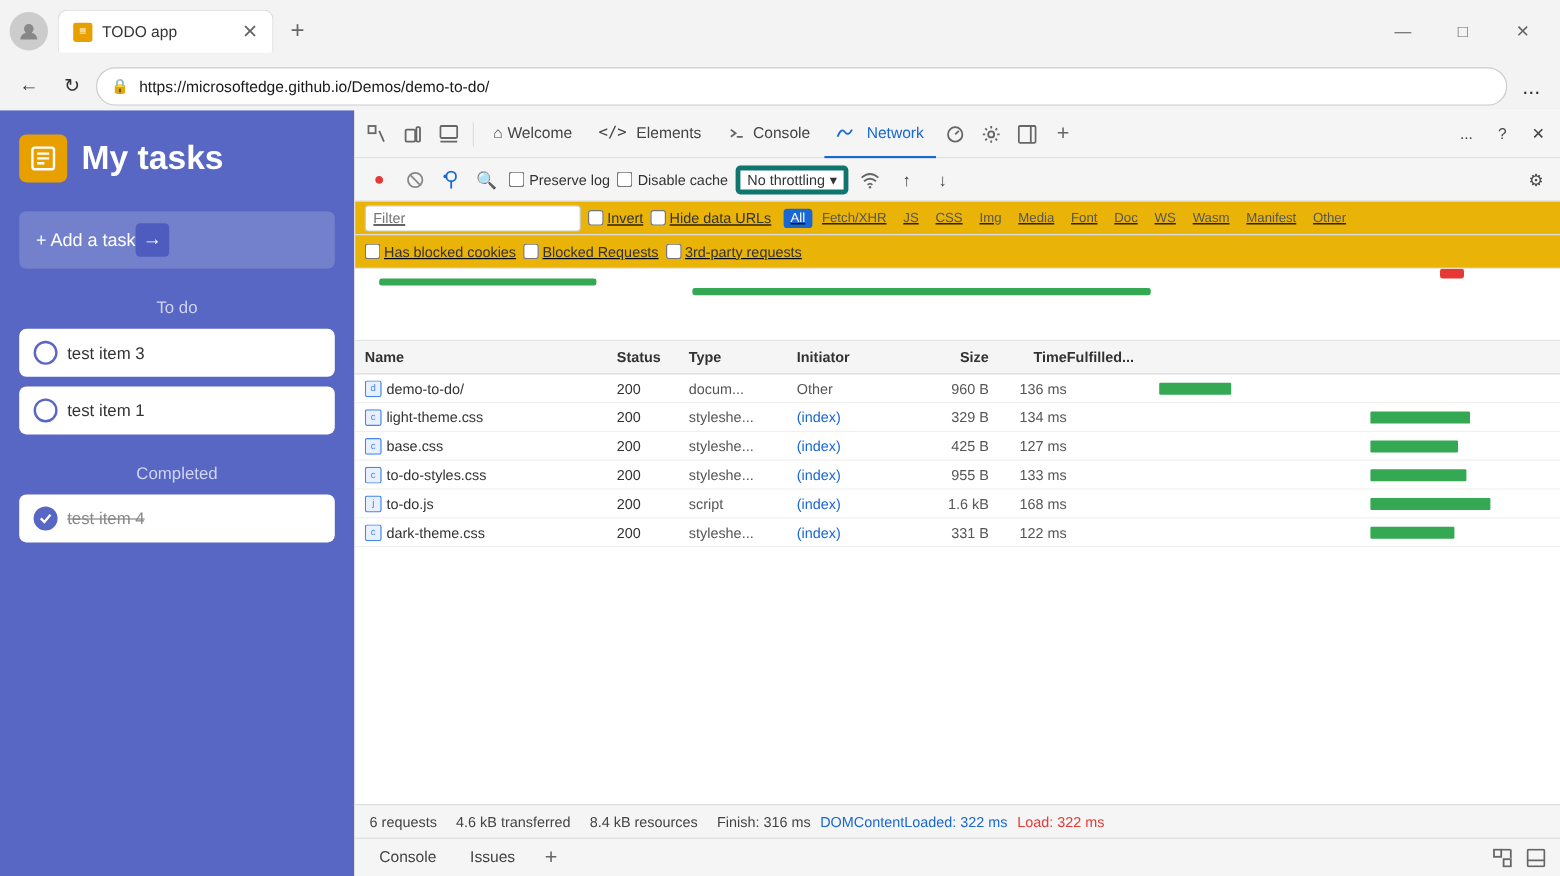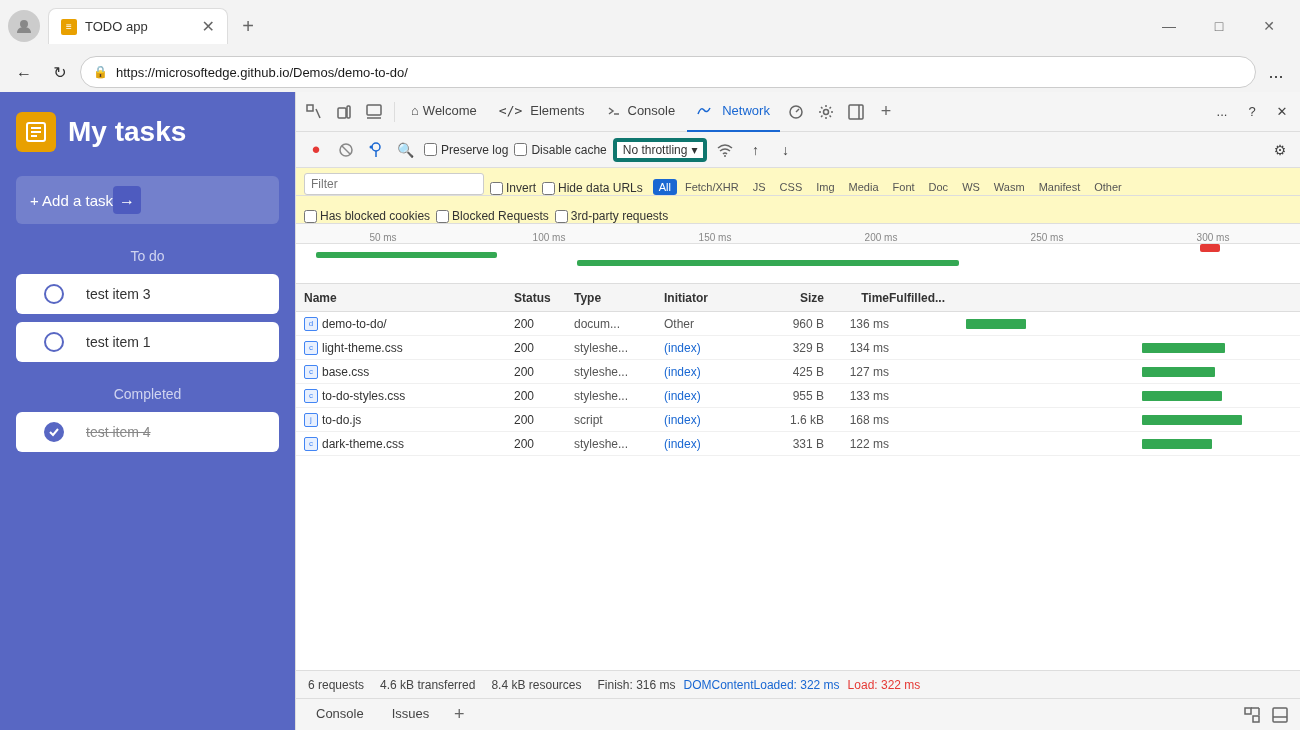--- a/index.html
+++ b/index.html
@@ -33,21 +33,21 @@
 
     
     .todo-app { width: 295px; min-width: 295px; background: #5867c3; height: 100%; display: flex; flex-direction: column; padding: 20px 16px; }
     .todo-header { display: flex; align-items: center; gap: 12px; margin-bottom: 24px; }
     .todo-icon { width: 40px; height: 40px; background: #e8a000; border-radius: 6px; display: flex; align-items: center; justify-content: center; color: white; font-size: 20px; }
     .todo-title { font-size: 28px; font-weight: 700; color: #fff; }
     .add-task-btn { display: flex; align-items: center; justify-content: flex-start; background: #7380cc; border-radius: 6px; padding: 10px 14px; margin-bottom: 24px; cursor: pointer; color: #fff; font-size: 15px; }
     .add-task-left { display: flex; align-items: center; gap: 8px; }
     .add-task-arrow { width: 28px; height: 28px; background: #4e5bbf; border-radius: 4px; display: flex; align-items: center; justify-content: center; color: white; font-size: 16px; }
     .section-label { color: #d0d4f0; font-size: 14px; margin-bottom: 10px; text-align: center; }
-    .task-item { display: flex; align-items: center; gap: 22px; background: #fff; border-radius: 6px; padding: 10px 28px; margin-bottom: 8px; cursor: pointer; }
+    .task-item { display: flex; align-items: center; gap: 8px; background: #fff; border-radius: 6px; padding: 10px 12px; margin-bottom: 8px; cursor: pointer; }
     .task-checkbox { width: 20px; height: 20px; border: 2px solid #5867c3; border-radius: 50%; flex-shrink: 0; }
     .task-checkbox.checked { background: #5867c3; border-color: #5867c3; display: flex; align-items: center; justify-content: center; }
     .task-text { font-size: 14px; color: #333; }
     .task-text.completed { text-decoration: line-through; color: #888; }
     .completed-label { color: #d0d4f0; font-size: 14px; margin: 16px 0 10px; text-align: center; }
 
     
     .devtools { flex: 1; background: #fff; display: flex; flex-direction: column; border-left: 1px solid #ddd; }
     .devtools-toolbar { display: flex; align-items: center; height: 40px; background: #f5f5f5; border-bottom: 1px solid #ddd; padding: 0 4px; gap: 2px; }
     .dt-btn { min-width: 28px; height: 28px; display: flex; align-items: center; justify-content: center; cursor: pointer; color: #444; font-size: 13px; border-radius: 4px; padding: 0 4px; }
@@ -60,21 +60,21 @@
     
     .network-toolbar { display: flex; align-items: center; height: 36px; border-bottom: 1px solid #ddd; padding: 0 8px; gap: 6px; background: #f5f5f5; }
     .nt-btn { width: 24px; height: 24px; display: flex; align-items: center; justify-content: center; cursor: pointer; color: #444; font-size: 14px; border-radius: 4px; }
     .nt-btn.record { color: #e53935; }
     .nt-checkbox { display: flex; align-items: center; gap: 4px; font-size: 12px; color: #333; cursor: pointer; }
     .nt-checkbox input { cursor: pointer; }
     .throttle-dropdown { display: flex; align-items: center; gap: 4px; font-size: 12px; color: #333; cursor: pointer; background: #fff; border: 4px solid #0f766e; border-radius: 4px; padding: 2px 6px; height: 24px; }
     .nt-icon-btn { width: 24px; height: 24px; display: flex; align-items: center; justify-content: center; cursor: pointer; color: #444; font-size: 14px; }
 
     
-    .filter-bar { display: flex; align-items: flex-end; height: 28px; border-bottom: 1px solid #ddd; padding: 0 8px; gap: 6px; background: #fef9c3; }
+    .filter-bar { display: flex; align-items: center; height: 28px; border-bottom: 1px solid #ddd; padding: 0 8px; gap: 6px; background: #eab308; text-decoration: underline; }
     .filter-input { height: 22px; border: 1px solid #ccc; border-radius: 3px; padding: 0 6px; font-size: 12px; flex: 0 0 180px; }
     .filter-chip { font-size: 12px; color: #333; cursor: pointer; display: flex; align-items: center; gap: 3px; }
     .filter-chip input { cursor: pointer; }
     .filter-type-btns { display: flex; gap: 2px; margin-left: 4px; }
     .ftype { padding: 2px 6px; font-size: 11px; cursor: pointer; border-radius: 3px; color: #555; }
     .ftype.active { background: #1967d2; color: white; }
 
     
     .timeline { height: 60px; border-bottom: 1px solid #ddd; background: #fff; position: relative; display: flex; flex-direction: column; }
     .timeline-ruler { display: flex; align-items: flex-end; height: 20px; border-bottom: 1px solid #e0e0e0; padding: 0 4px; background: #f9f9f9; }
@@ -354,28 +354,20 @@
           <input type="checkbox" style="">
           <span>Blocked Requests</span>
         </div>
         <div class="filter-chip">
           <input type="checkbox" style="">
           <span>3rd-party requests</span>
         </div>
       </div>
 
       <div class="timeline">
-        <div class="timeline-ruler">
-          <div class="ruler-mark">50 ms</div>
-          <div class="ruler-mark">100 ms</div>
-          <div class="ruler-mark">150 ms</div>
-          <div class="ruler-mark">200 ms</div>
-          <div class="ruler-mark">250 ms</div>
-          <div class="ruler-mark">300 ms</div>
-        </div>
         <div class="timeline-chart">
 
           <div class="tl-bar green" style="left:2%;width:18%;top:8px;height:6px;"></div>
           <div class="tl-bar green" style="left:28%;width:38%;top:16px;height:6px;"></div>
           <div class="tl-bar" style="left:90%;width:2%;top:0;bottom:0;background:#e53935;position:absolute;"></div>
         </div>
       </div>
 
       <div class="network-table">
         <div class="nt-header">

